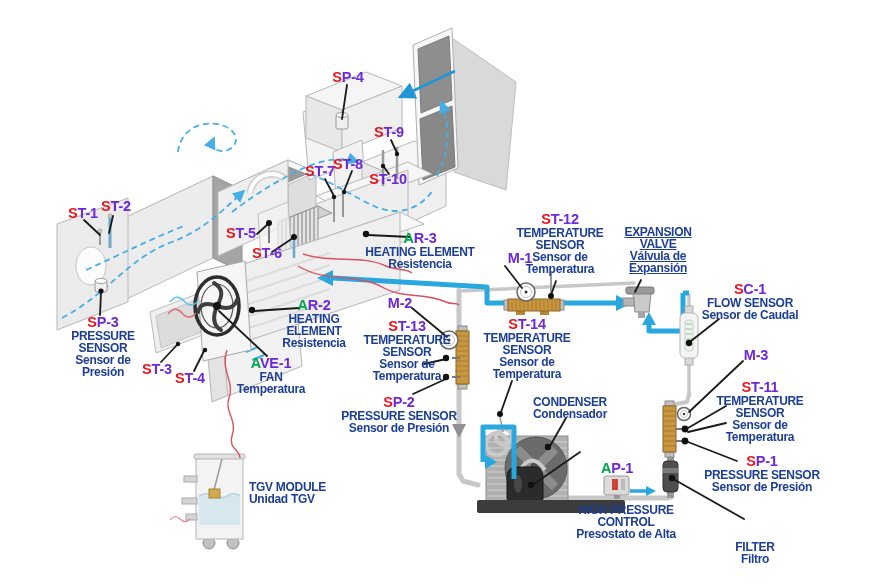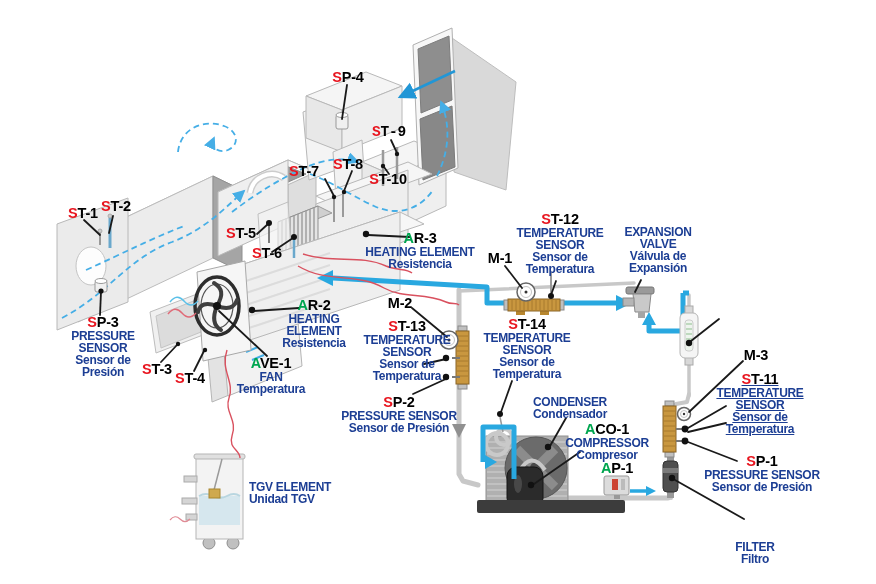--- a/index.html
+++ b/index.html
@@ -7,21 +7,21 @@
          font-family:"Liberation Sans",sans-serif;}
   #stage svg{position:absolute;left:0;top:0;}
   #labels{position:absolute;left:0;top:0;width:100%;height:100%;}
   .label{position:absolute;transform:translateX(-50%);text-align:center;color:#1c3e94;
          font-weight:bold;white-space:nowrap;line-height:12px;}
   .label.left{transform:none;text-align:left;}
   .label .code{font-size:14.5px;line-height:15px;letter-spacing:-0.2px;}
   .label .en,.label .es{font-size:12px;letter-spacing:-0.3px;}
   .label span.red{color:#e8141e;}
   .label span.green{color:#00a650;}
-  .label span.navy{color:#000000;}
+  .label span.navy{color:#6d28d9;}
 </style>
 </head>
 <body>
 
 <div id="stage">
 <svg width="876" height="584" viewBox="0 0 876 584">
   <defs>
     <marker id="mair" markerWidth="9" markerHeight="9" refX="6" refY="3.5" orient="auto">
       <path d="M0,0 L7,3.5 L0,7 Z" fill="#45aee6"></path>
     </marker>
@@ -405,24 +405,24 @@
       </div>
       <div class="label" style="left: 241px; top: 226px;">
         <div class="code"><span class="red">S</span><span class="navy">T-5</span></div>
       </div>
       <div class="label" style="left: 267px; top: 246px;">
         <div class="code"><span class="red">S</span><span class="navy">T-6</span></div>
       </div>
       <div class="label" style="left: 348px; top: 70px;">
         <div class="code"><span class="red">S</span><span class="navy">P-4</span></div>
       </div>
-      <div class="label" style="left: 389px; top: 125px; font-family: Liberation Mono, monospace;">
+      <div class="label" style="left: 389px; top: 125px;">
         <div class="code"><span class="red">S</span><span class="navy">T-9</span></div>
       </div>
-      <div class="label" style="left: 304px; top: 164px;">
+      <div class="label" style="left: 320px; top: 164px;">
         <div class="code"><span class="red">S</span><span class="navy">T-7</span></div>
       </div>
       <div class="label" style="left: 348px; top: 157px;">
         <div class="code"><span class="red">S</span><span class="navy">T-8</span></div>
       </div>
       <div class="label" style="left: 388px; top: 172px;">
         <div class="code"><span class="red">S</span><span class="navy">T-10</span></div>
       </div>
       <div class="label" style="left: 420px; top: 231px;">
         <div class="code"><span class="green">A</span><span class="navy">R-3</span></div>
@@ -448,72 +448,77 @@
         <div class="en">TEMPERATURE</div>
         <div class="en">SENSOR</div>
         <div class="es">Sensor de</div>
         <div class="es">Temperatura</div>
       </div>
       <div class="label" style="left: 399px; top: 395px;">
         <div class="code"><span class="red">S</span><span class="navy">P-2</span></div>
         <div class="en">PRESSURE SENSOR</div>
         <div class="es">Sensor de Presión</div>
       </div>
-      <div class="label" style="left: 488px; top: 251px; padding-left: 24px;">
+      <div class="label" style="left: 508px; top: 251px; padding-left: 24px;">
         <div class="code"><span class="navy">M-1</span></div>
       </div>
       <div class="label" style="left: 560px; top: 212px;">
         <div class="code"><span class="red">S</span><span class="navy">T-12</span></div>
         <div class="en">TEMPERATURE</div>
         <div class="en">SENSOR</div>
         <div class="es">Sensor de</div>
         <div class="es">Temperatura</div>
       </div>
-      <div class="label" style="left: 658px; top: 226px;">
+      <div class="label" style="left: 658px; top: 226px; text-decoration: underline;">
         <div class="en">EXPANSION</div>
         <div class="en">VALVE</div>
         <div class="es">Válvula de</div>
         <div class="es">Expansión</div>
       </div>
       <div class="label" style="left: 527px; top: 317px;">
         <div class="code"><span class="red">S</span><span class="navy">T-14</span></div>
         <div class="en">TEMPERATURE</div>
         <div class="en">SENSOR</div>
         <div class="es">Sensor de</div>
         <div class="es">Temperatura</div>
       </div>
       <div class="label" style="left: 570px; top: 396px;">
         <div class="en">CONDENSER</div>
         <div class="es">Condensador</div>
       </div>
-      <div class="label" style="left: 607px; top: 422px;">
-        <div class="code"><span class="green">A</span><span class="navy">CO-1</span></div>
-        <div class="en">COMPRESSOR</div>
-        <div class="es">Compresor</div>
-      </div>
       <div class="label" style="left: 617px; top: 461px; text-align: center;">
         <div class="code"><span class="green">A</span><span class="navy">P-1</span></div>
       </div>
+      <div class="label" style="left: 626px; top: 504px;">
+        <div class="en">HIGH PRESSURE</div>
+        <div class="en">CONTROL</div>
+        <div class="es">Presostato de Alta</div>
+      </div>
+      <div class="label" style="left: 750px; top: 282px;">
+        <div class="code"><span class="red">S</span><span class="navy">C-1</span></div>
+        <div class="en">FLOW SENSOR</div>
+        <div class="es">Sensor de Caudal</div>
+      </div>
       <div class="label" style="left: 756px; top: 348px;">
         <div class="code"><span class="navy">M-3</span></div>
       </div>
-      <div class="label" style="left: 760px; top: 372px; text-decoration: underline;">
+      <div class="label" style="left: 760px; top: 380px;">
         <div class="code"><span class="red">S</span><span class="navy">T-11</span></div>
         <div class="en">TEMPERATURE</div>
         <div class="en">SENSOR</div>
         <div class="es">Sensor de</div>
         <div class="es">Temperatura</div>
       </div>
       <div class="label" style="left: 762px; top: 454px;">
         <div class="code"><span class="red">S</span><span class="navy">P-1</span></div>
         <div class="en">PRESSURE SENSOR</div>
         <div class="es">Sensor de Presión</div>
       </div>
       <div class="label" style="left: 755px; top: 541px;">
         <div class="en">FILTER</div>
         <div class="es">Filtro</div>
       </div>
       <div class="label left" style="left: 249px; top: 481px;">
-        <div class="en">TGV ELEMENT</div>
+        <div class="en">TGV MODULE</div>
         <div class="es">Unidad TGV</div>
       </div>
     </div>
 </div>
 
 </body></html>

